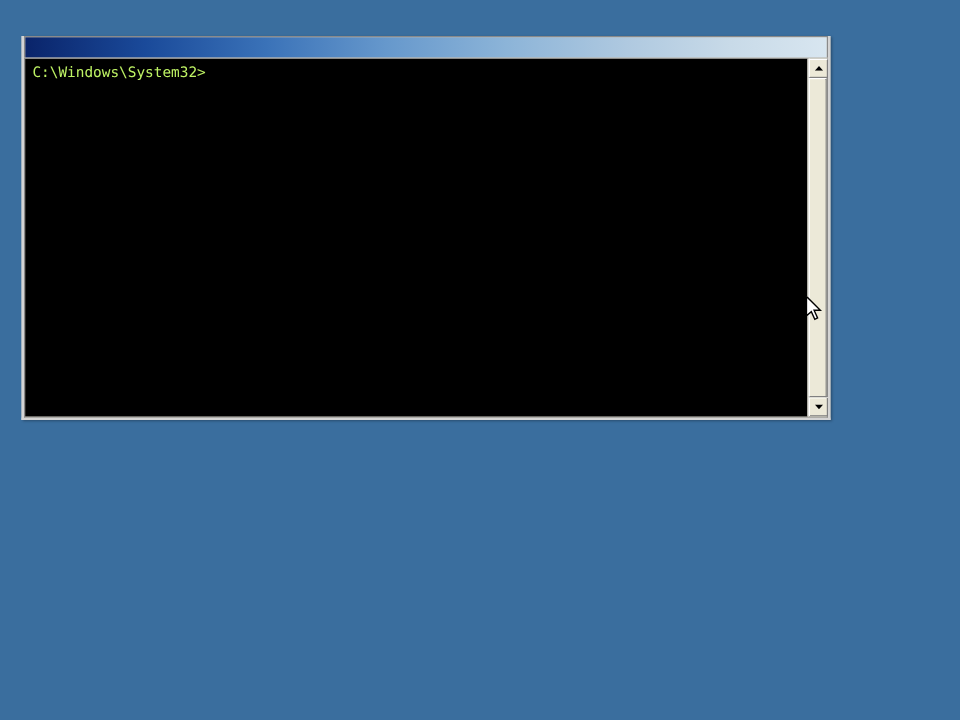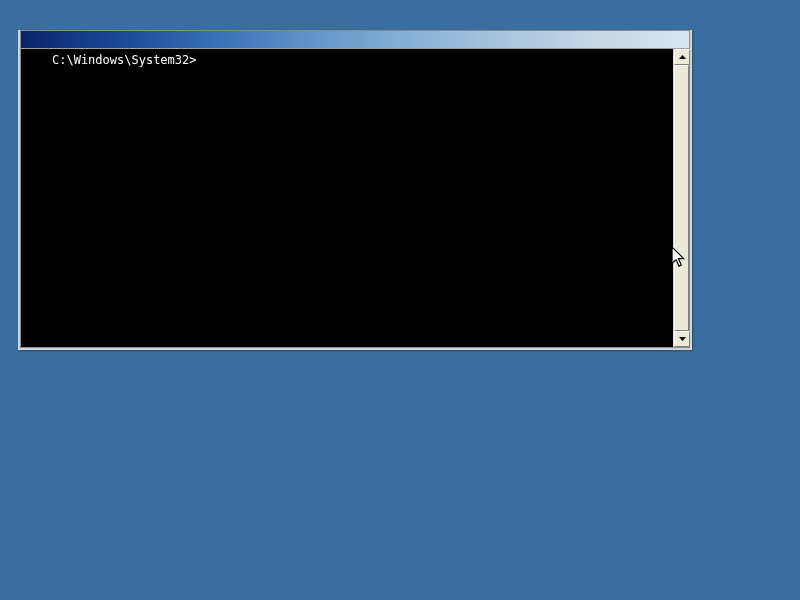--- a/index.html
+++ b/index.html
@@ -51,22 +51,21 @@
       background: #000000;
       color: #c0c0c0;
       font-size: 12px;
       padding: 4px 6px;
       overflow: hidden;
       line-height: 14px;
       font-family: "Consolas", "Lucida Console", monospace;
     }
     .prompt-line {
       white-space: pre;
-      color: #ffffff;
-      margin-left: 25px;
+      color: #bef264;
     }
     .scrollbar {
       width: 16px;
       background: #ece9d8;
       display: flex;
       flex-direction: column;
       border-left: 1px solid #d4d4d4;
     }
     .scroll-button {
       width: 16px;

